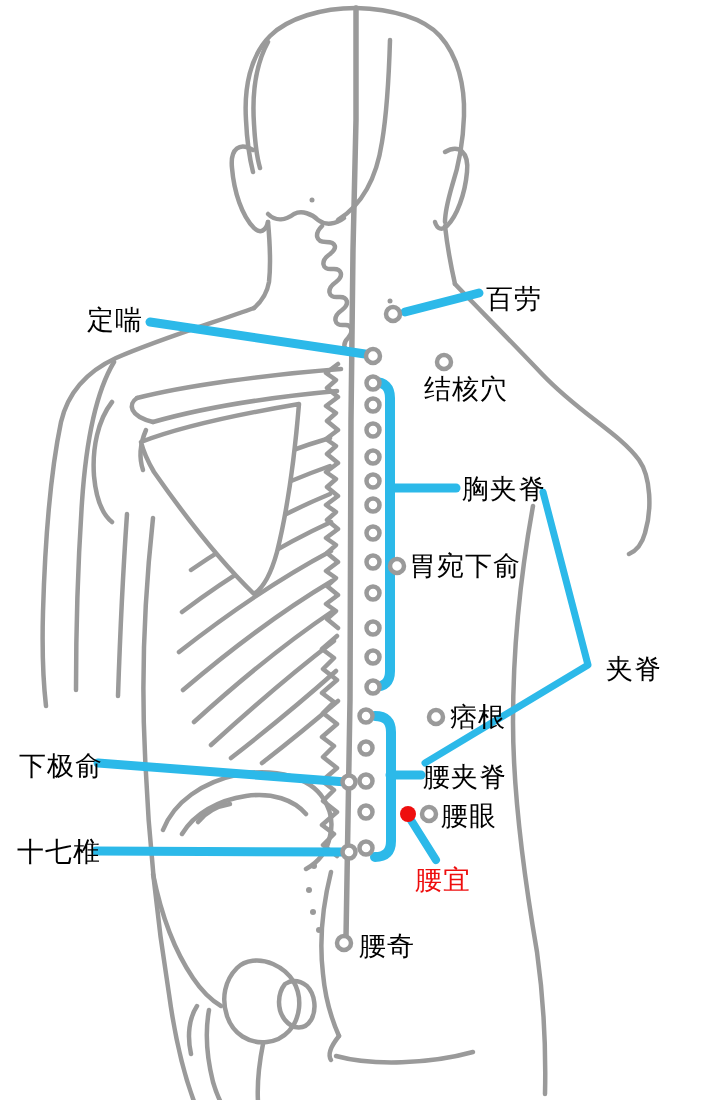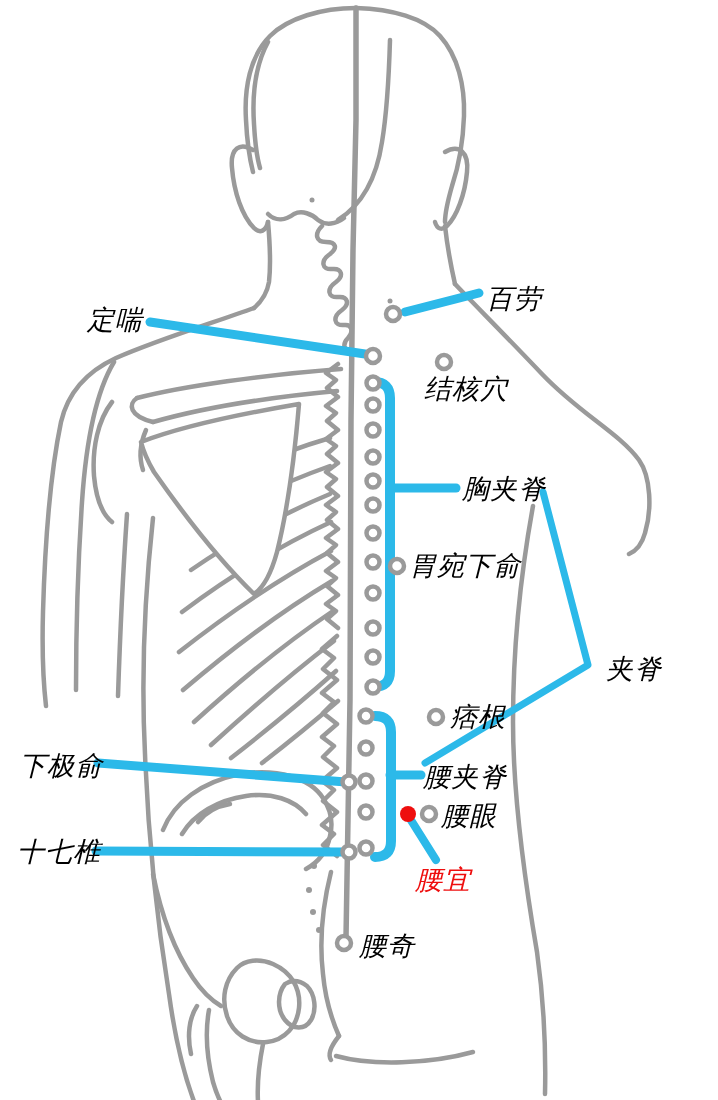--- a/index.html
+++ b/index.html
@@ -1,17 +1,17 @@
 <!DOCTYPE html>
 <html><head>
 <meta charset="utf-8">
 <style>
   html,body{margin:0;padding:0;background:#fff;}
   .stage{position:relative;width:718px;height:1100px;background:#fff;overflow:hidden;
-         font-family:"DejaVu Sans","Liberation Sans",sans-serif;font-style:italic;}
+         font-family:"DejaVu Sans","Liberation Sans",sans-serif;}
   svg{position:absolute;left:0;top:0;}
   .sketch{stroke:#9a9a9a;stroke-width:4.5;fill:none;stroke-linecap:round;stroke-linejoin:round;}
   .sketch-thick{stroke:#9a9a9a;stroke-width:5.5;fill:none;stroke-linecap:round;}
   .sketch-fill{fill:#9a9a9a;stroke:none;}
   .white-fill{fill:#ffffff;}
   .ring{fill:#ffffff;stroke:#9a9a9a;stroke-width:4.5;}
   .dot{fill:#9a9a9a;stroke:none;}
   .red{fill:#ee0e0e;stroke:none;}
   .lbl{font-family:"DejaVu Sans","Liberation Sans",sans-serif;font-size:27px;font-weight:500;
        fill:#000;letter-spacing:1px;}

